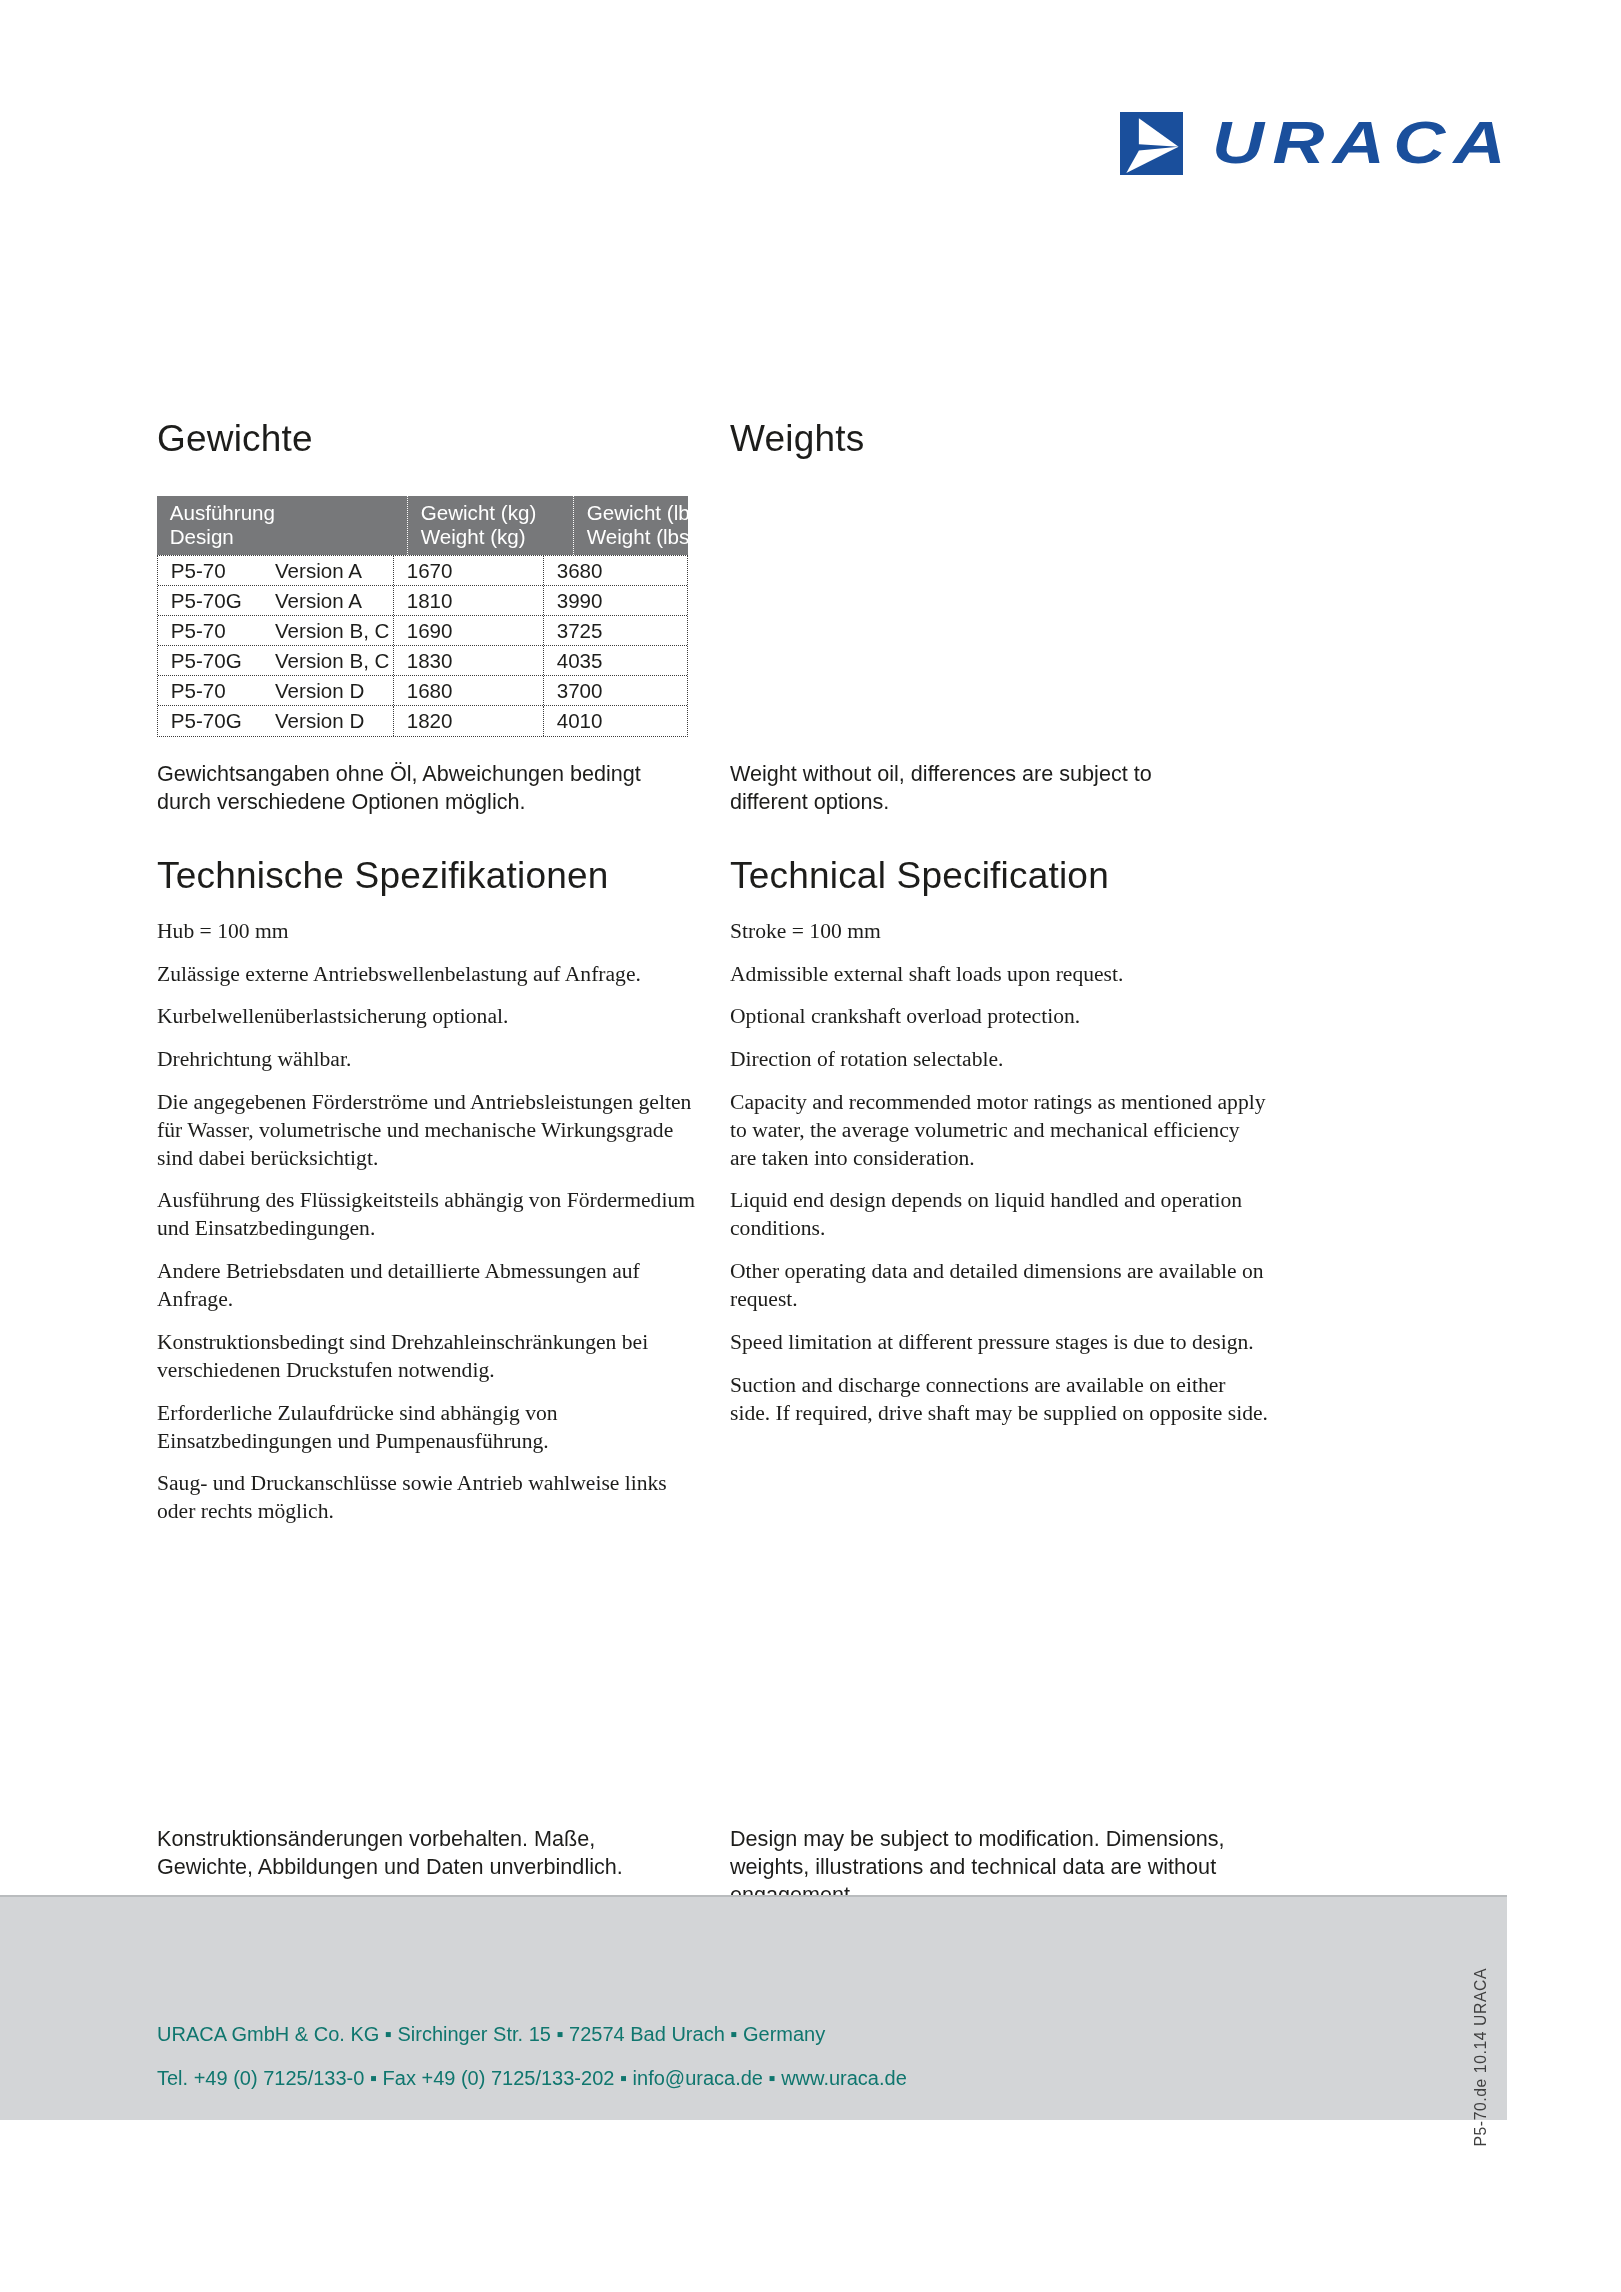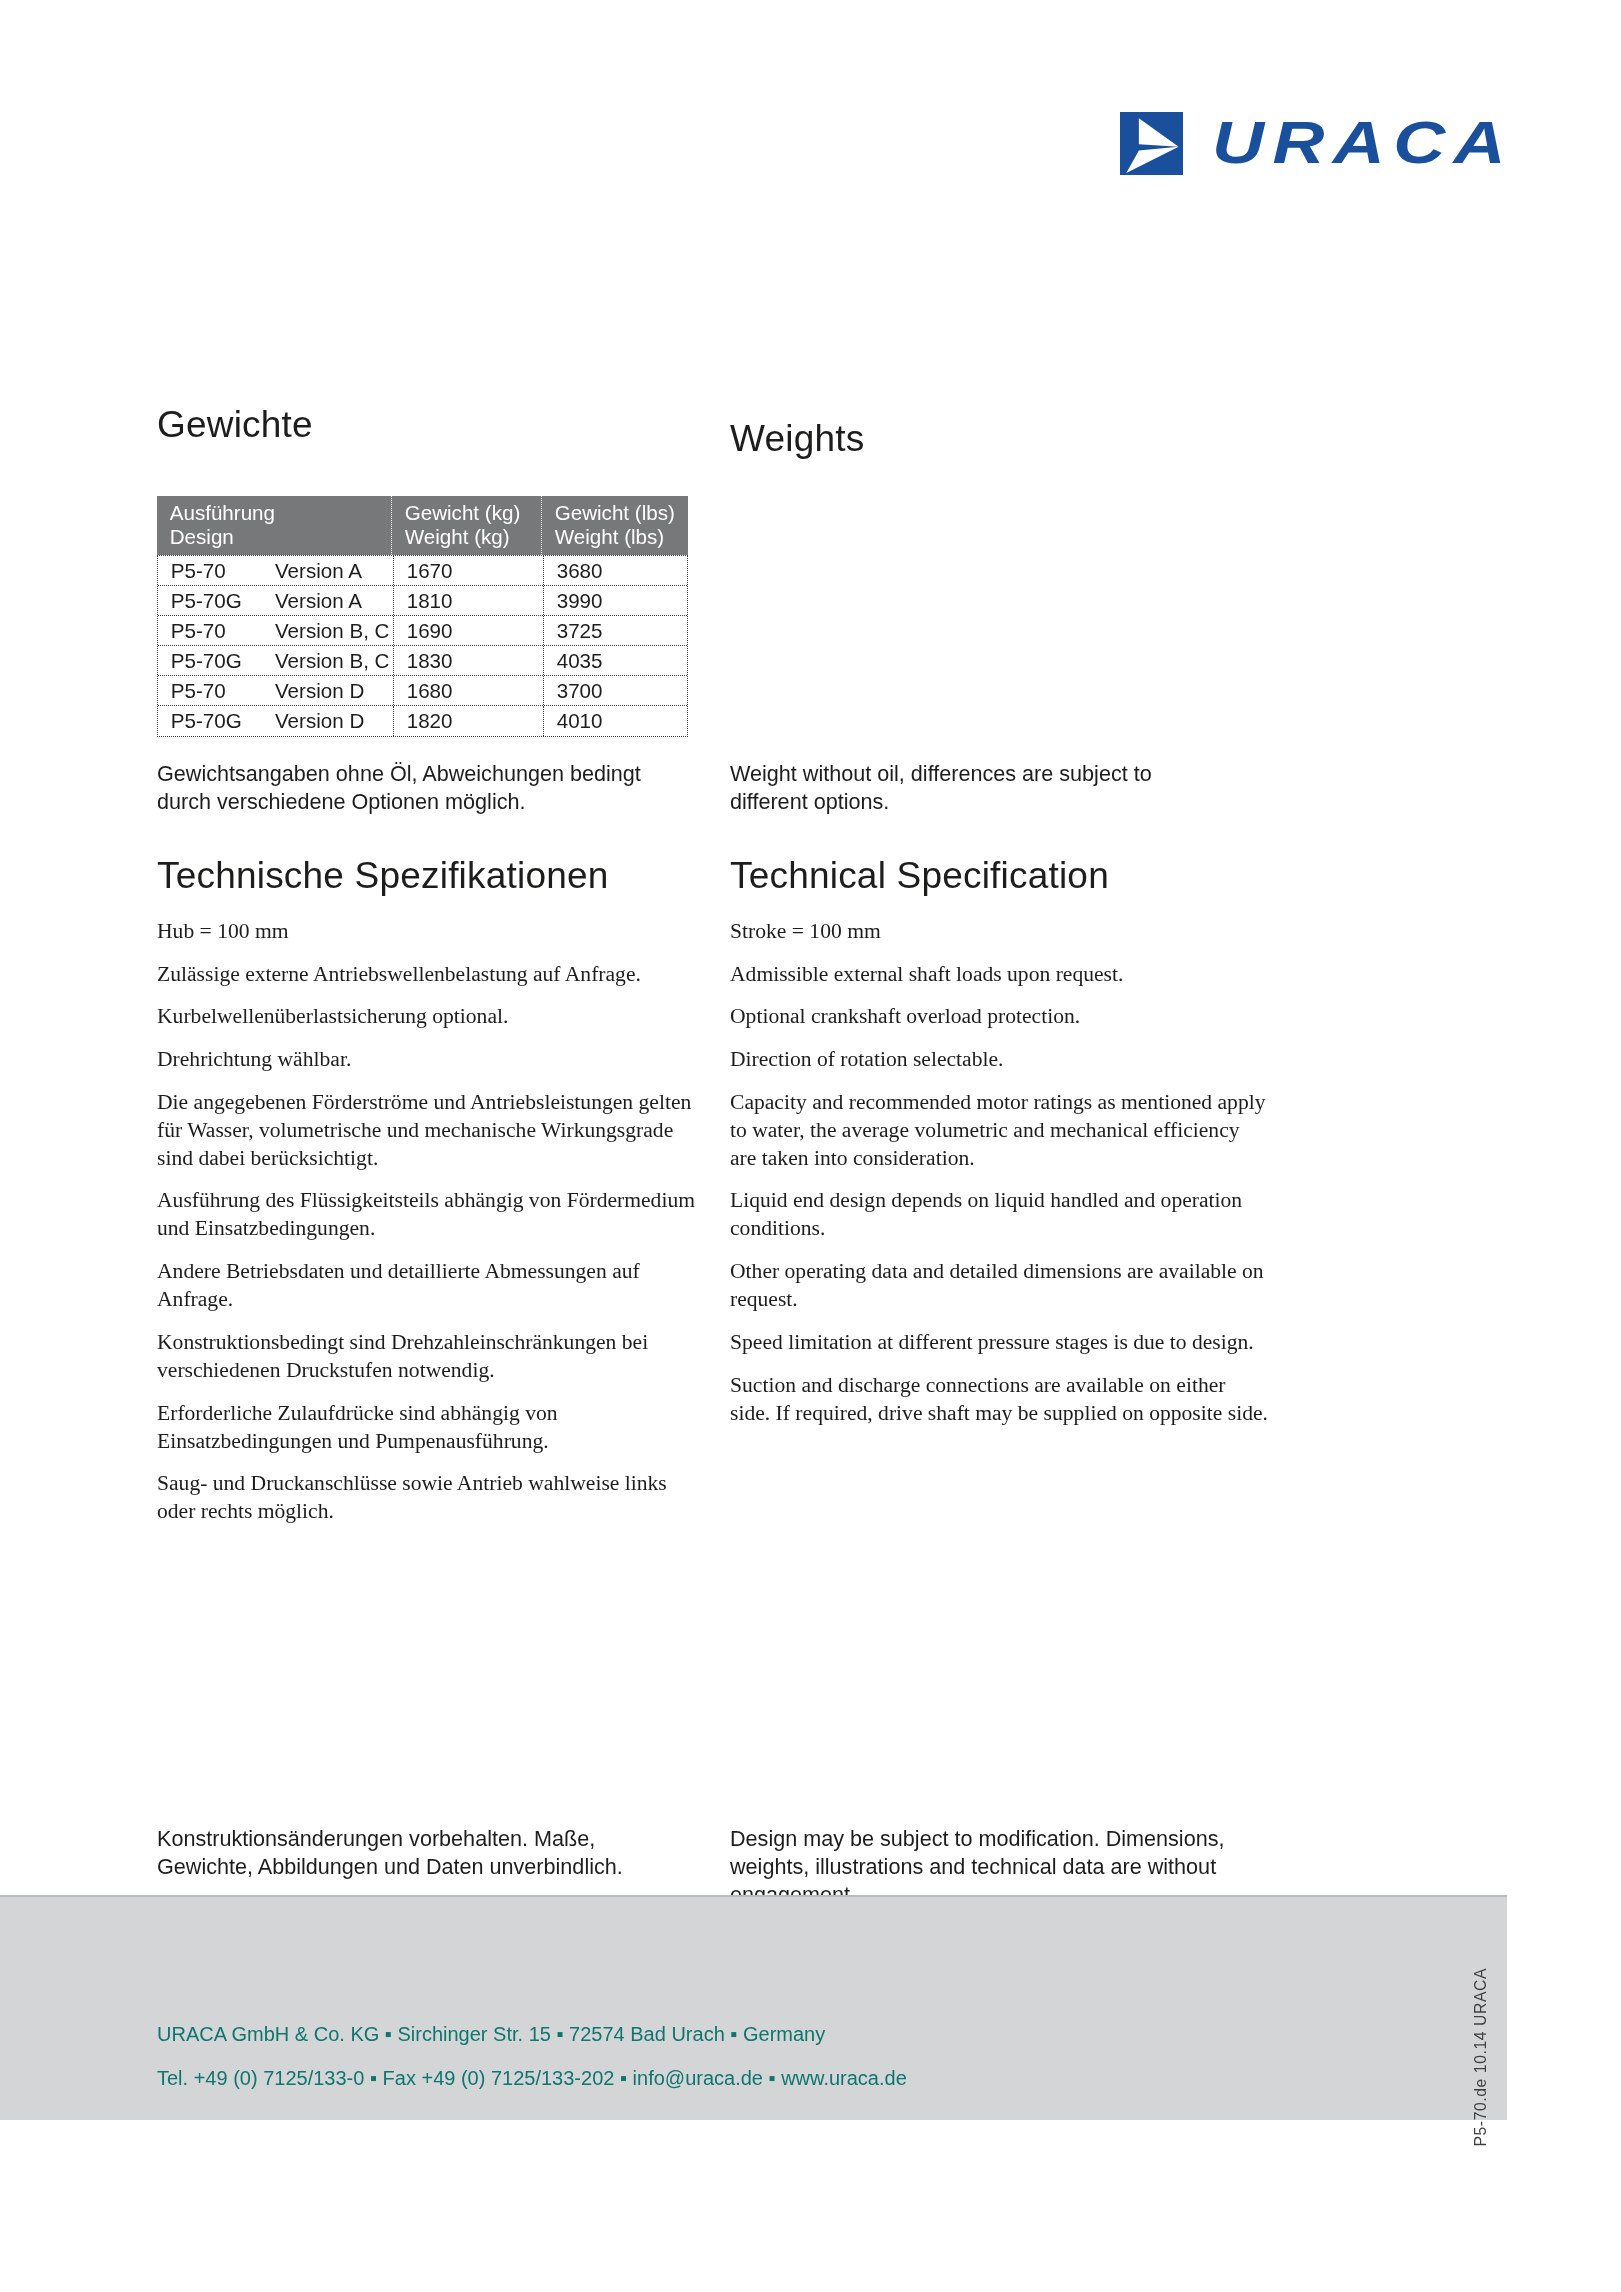--- a/index.html
+++ b/index.html
@@ -16,21 +16,21 @@
     margin-left:29px; font-size:59px; font-weight:bold; font-style:italic;
     color:#1a4f9c; letter-spacing:6.9px; line-height:1;
     transform:scaleX(1.22); transform-origin:left center; display:inline-block;
   }
 
   
   .h1 { position:absolute; font-size:37px; font-weight:400; line-height:1.12; letter-spacing:0.2px; margin:0; }
 
   
   .wtable { position:absolute; left:157px; top:496px; width:531px; font-size:20.6px; }
-  .thead { display:grid; grid-template-columns:234px 150px 147px; background:#77787a; color:#ffffff; height:59px; box-sizing:border-box; }
+  .thead { display:grid; grid-template-columns:234px 150px 147px; background:#77787a; color:#ffffff; height:59px; box-sizing:border-box;gap:16px; }
   .th { padding:4.9px 0 0 12.7px; line-height:24.5px; box-sizing:border-box; }
   .th + .th { border-left:1px dotted #ffffff; }
   .tbody { border:1px dotted #3c3c3c; box-sizing:border-box; }
   .tr { display:grid; grid-template-columns:117px 118px 150px 147px; height:30px; line-height:29px; box-sizing:border-box; }
   .tr:not(:last-child) { border-bottom:1px dotted #3c3c3c; }
   .tr > span { box-sizing:border-box; overflow:hidden; white-space:nowrap; }
   .td-model { padding-left:12.7px; }
   .td-kg, .td-lbs { border-left:1px dotted #3c3c3c; padding-left:12.7px; }
 
   
@@ -62,21 +62,21 @@
     <span class="brand-mark">
       <svg viewBox="0 0 100 100" xmlns="http://www.w3.org/2000/svg">
         <rect x="0" y="0" width="100" height="100" fill="#1a4f9c"></rect>
         <polygon points="30,10 93,55 30,51" fill="#ffffff"></polygon>
         <polygon points="30,61 93,55 10,97" fill="#ffffff"></polygon>
       </svg>
     </span>
     <span class="brand-word">URACA</span>
   </div>
 
-  <h2 class="h1" style="left:157px; top:404px;">Gewichte</h2>
+  <h2 class="h1" style="left:157px; top:418px;">Gewichte</h2>
   <h2 class="h1" style="left:730px; top:418px;">Weights</h2>
 
   <div class="wtable">
     <div class="thead">
       <div class="th">
         <div>Ausführung</div>
         <div>Design</div>
       </div>
       <div class="th">
         <div>Gewicht (kg)</div>

